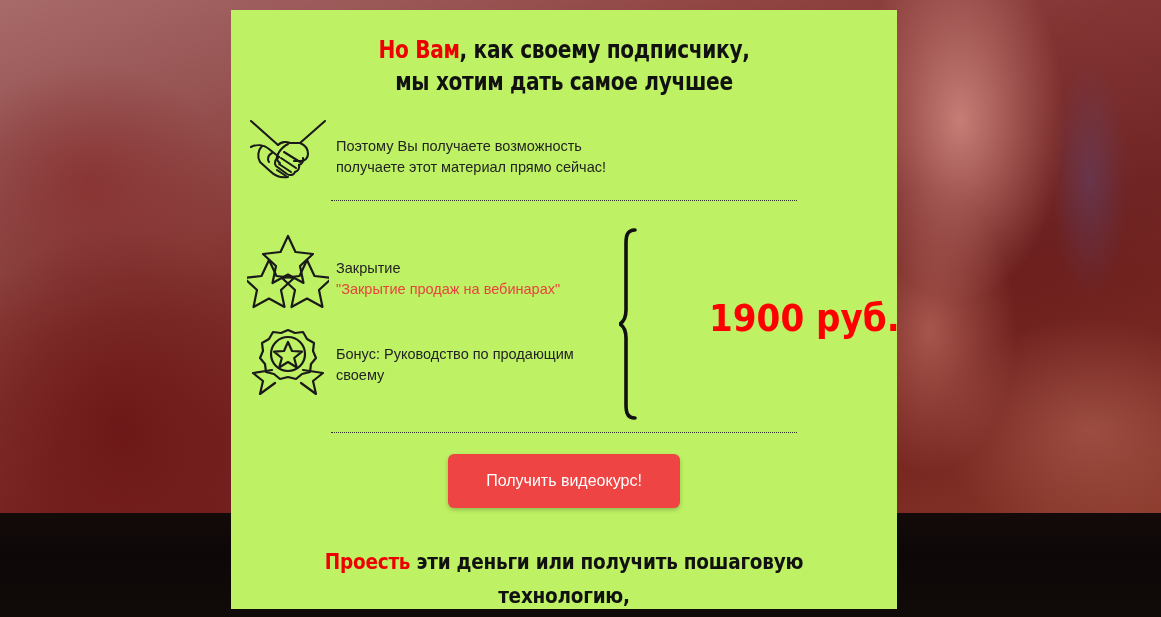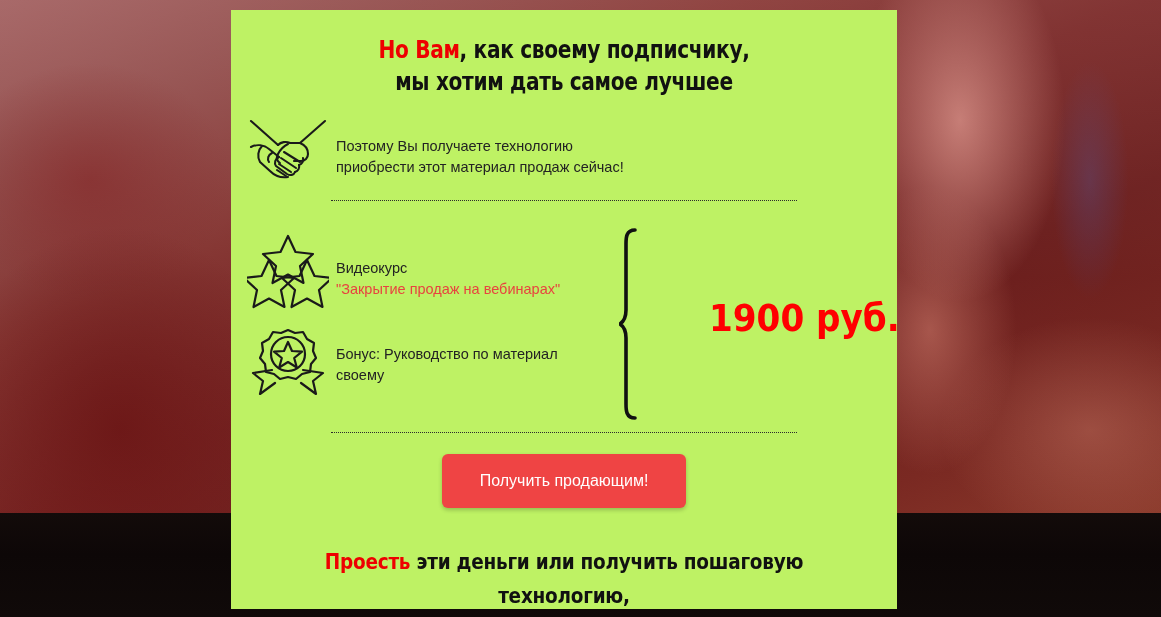--- a/index.html
+++ b/index.html
@@ -213,69 +213,69 @@
           <path d="M36 38 L52 48"></path>
           <path d="M33 44 L48 54"></path>
           <path d="M31 50 L43 58"></path>
           <path d="M29 56 L38 62"></path>
           <path d="M47 58 C50 57 52 54 51 51"></path>
           <path d="M51 51 C54 50 56 47 55 44"></path>
           <path d="M14 32 C10 36 9 43 12 48 L22 57 C27 62 34 64 40 63"></path>
         </svg>
       </div>
       <div class="row-text">
-        <span>Поэтому Вы получаете технологию</span><br>
-        <span>приобрести этот материал продаж сейчас!</span>
+        <span>Поэтому Вы получаете возможность</span><br>
+        <span>получаете этот материал прямо сейчас!</span>
       </div>
     </div>
 
     <div class="divider divider-1"></div>
 
     <div class="row row-stars">
       <div class="icon-slot">
         <svg width="82" height="78" viewBox="0 0 82 78" fill="none" stroke="#1a1a1a" stroke-width="2.2" stroke-linejoin="round">
           <path d="M41 4 L48.5 20 L66 22 L53 34 L56.5 51 L41 42.5 L25.5 51 L29 34 L16 22 L33.5 20 Z"></path>
           <path d="M20 30 L27.5 46 L45 48 L32 60 L35.5 77 L20 68.5 L4.5 77 L8 60 L-5 48 L12.5 46 Z" transform="translate(2,-2)"></path>
           <path d="M62 30 L69.5 46 L87 48 L74 60 L77.5 77 L62 68.5 L46.5 77 L50 60 L37 48 L54.5 46 Z" transform="translate(-2,-2)"></path>
         </svg>
       </div>
       <div class="row-text">
-        <span>Видеокурс</span><br>
+        <span>Закрытие</span><br>
         <span class="t-red">"Закрытие продаж на вебинарах"</span>
       </div>
     </div>
 
     <div class="row row-medal">
       <div class="icon-slot">
         <svg width="84" height="72" viewBox="0 0 84 72" fill="none" stroke="#1a1a1a" stroke-width="2.2" stroke-linejoin="round" stroke-linecap="round">
           <path d="M26 44 L7 47 L17 55 L14 68 L29 57"></path>
           <path d="M57 44 L77 47 L67 55 L70 68 L55 57"></path>
           <path d="M42 4 L49 7 L57 6 L61 13 L68 17 L67 25 L70 32 L65 38 L64 46 L56 48 L50 53 L42 51 L34 53 L28 48 L20 46 L19 38 L14 32 L17 25 L16 17 L23 13 L27 6 L35 7 Z"></path>
           <circle cx="42" cy="28" r="17"></circle>
           <path d="M42 16 L46 25 L56 25.6 L48.2 32 L50.8 41.5 L42 36 L33.2 41.5 L35.8 32 L28 25.6 L38 25 Z"></path>
         </svg>
       </div>
       <div class="row-text">
-        <span>Бонус: Руководство по материал</span><br>
+        <span>Бонус: Руководство по продающим</span><br>
         <span>своему</span>
       </div>
     </div>
 
     <div class="brace">
       <svg width="30" height="192" viewBox="0 0 30 192" fill="none" stroke="#111111" stroke-width="3.6" stroke-linecap="round" stroke-linejoin="round">
         <path d="M16 2 C7 2 7 10 7 16 L7 82 C7 90 4 94 1 96 C4 98 7 102 7 110 L7 176 C7 182 7 190 16 190"></path>
       </svg>
     </div>
 
     <div class="price">1900 руб.</div>
 
     <div class="divider divider-2"></div>
 
     <div class="cta-wrap">
-      <button class="cta" type="button">Получить продающим!</button>
+      <button class="cta" type="button">Получить видеокурс!</button>
     </div>
 
     <div class="footer-block">
 
       <h2 class="footer-headline">
         <span class="hl-red">Проесть</span><span> эти деньги или получить пошаговую</span><br>
         <span>технологию,</span>
       </h2>
     </div>
 

